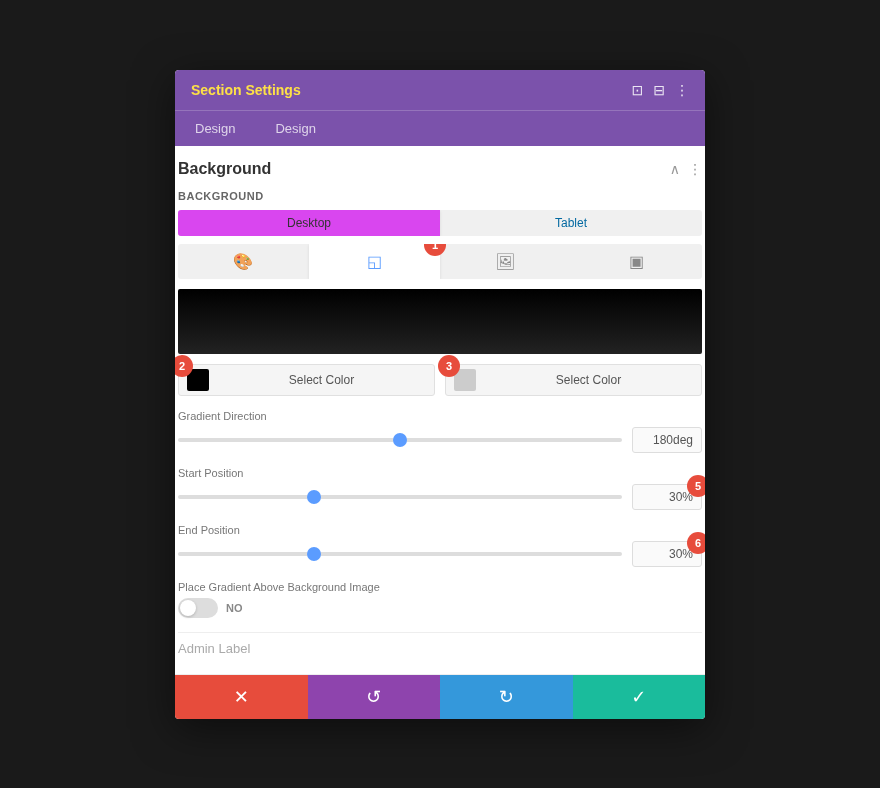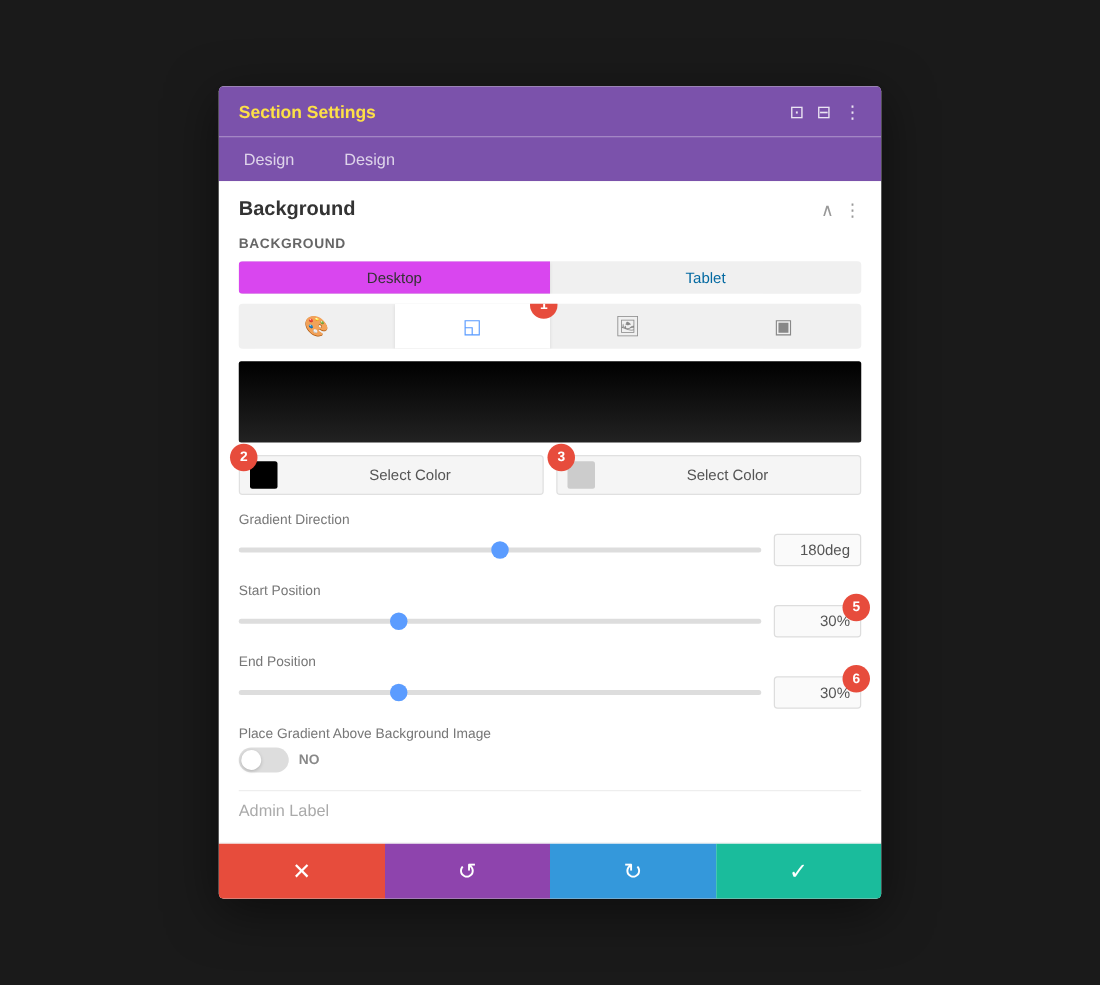--- a/index.html
+++ b/index.html
@@ -70,21 +70,21 @@
       background: #f5f5f5;
       padding: 0;
       max-height: 640px;
       overflow-y: auto;
     }
 
     
     .section-block {
       background: #fff;
       margin: 0;
-      padding: 14px 16px;
+      padding: 14px 3px;
       border-bottom: 1px solid #eee;
     }
     .section-block-header {
       display: flex;
       align-items: center;
       justify-content: space-between;
       margin-bottom: 12px;
     }
     .section-block-title {
       font-size: 16px;

